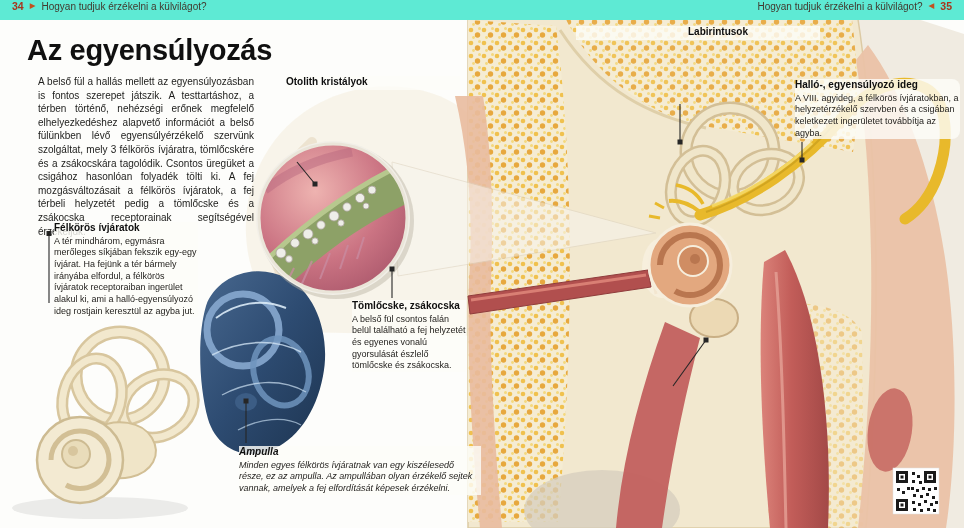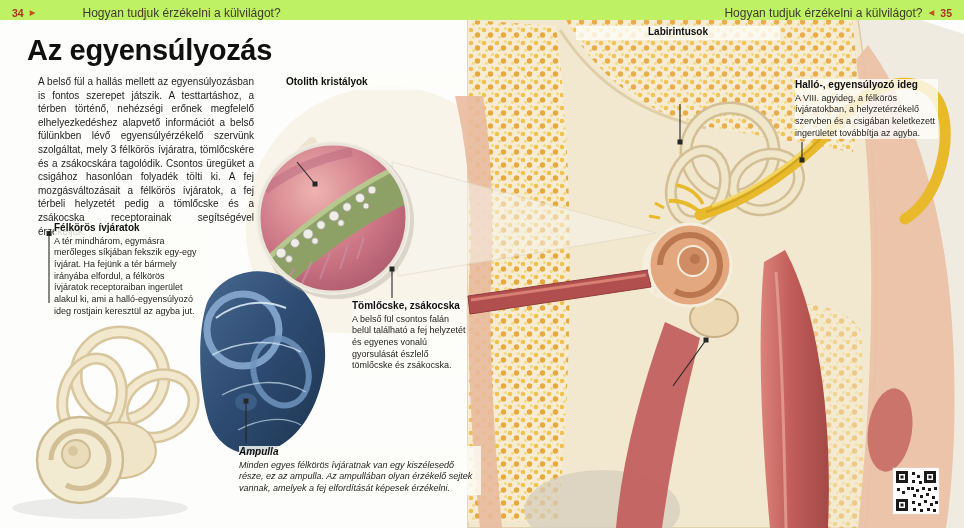--- a/index.html
+++ b/index.html
@@ -1,28 +1,28 @@
 <!DOCTYPE html>
 <html><head>
 <meta charset="utf-8">
 <style>
   html,body{margin:0;padding:0;width:964px;height:528px;overflow:hidden;background:#ffffff;}
   .page{position:relative;width:964px;height:528px;font-family:"Liberation Sans",sans-serif;background:#fdfdfb;}
   .art{position:absolute;left:0;top:0;width:964px;height:528px;z-index:1;}
-  .topbar{position:absolute;left:0;top:0;width:964px;height:20px;background:#bef264;display:flex;align-items:flex-end;justify-content:space-between;padding:0 12px;box-sizing:border-box;z-index:4;}
+  .topbar{position:absolute;left:0;top:0;width:964px;height:20px;background:#5eead4;display:flex;align-items:flex-start;justify-content:space-between;padding:0 12px;box-sizing:border-box;z-index:4;}
   .tb-group{display:flex;align-items:center;gap:6px;}
-  .runhead{font-size:12px;color:#42392e;margin-left:41px;}
+  .runhead{font-size:10px;color:#42392e;}
   .pagenum{font-size:10.5px;font-weight:bold;color:#a8341c;}
   .arrow{font-size:7.5px;color:#c2511f;line-height:1;}
   .title{position:absolute;left:21px;top:28px;z-index:3;font-size:29px;font-weight:bold;color:#101010;letter-spacing:-0.3px;margin:6px;}
   .intro{position:absolute;left:38px;top:75px;width:216px;z-index:3;font-size:10px;line-height:1.36;color:#1c1c1a;text-align:justify;margin:0;}
   .callout{position:absolute;z-index:3;background:rgba(253,252,248,0.82);}
   .callout h3{font-size:10px;font-weight:bold;color:#0e0e0e;margin:0 0 2px 0;line-height:1.15;}
   .callout p{font-size:9px;line-height:1.3;color:#252320;margin:0;}
-  .c-center{text-align:center;}
+  .c-center{text-align:center;padding-left:40px;}
 </style>
 </head>
 <body>
 
 <div class="page">
 
   <svg class="art" viewBox="0 0 964 528" xmlns="http://www.w3.org/2000/svg">
     <defs>
       <pattern id="spongy" width="13" height="13" patternUnits="userSpaceOnUse">
         <rect width="13" height="13" fill="#f5ecd3"></rect>
@@ -276,19 +276,19 @@
 
   <div class="callout" style="left:239px;top:446px;width:242px;font-style:italic;">
     <h3>Ampulla</h3>
     <p>Minden egyes félkörös ívjáratnak van egy kiszélesedő része, ez az ampulla. Az ampullában olyan érzékelő sejtek vannak, amelyek a fej elfordítását képesek érzékelni.</p>
   </div>
 
   <div class="callout c-center" style="left:576px;top:26px;width:204px;">
     <h3>Labirintusok</h3>
   </div>
 
-  <div class="callout" style="left:795px;top:79px;width:143px;">
+  <div class="callout" style="left:795px;top:79px;width:165px;border-radius:8px;">
     <h3>Halló-, egyensúlyozó ideg</h3>
     <p>A VIII. agyideg, a félkörös ívjáratokban, a helyzetérzékelő szervben és a csigában keletkezett ingerületet továbbítja az agyba.</p>
   </div>
 
 
 </div>
 
 </body></html>

